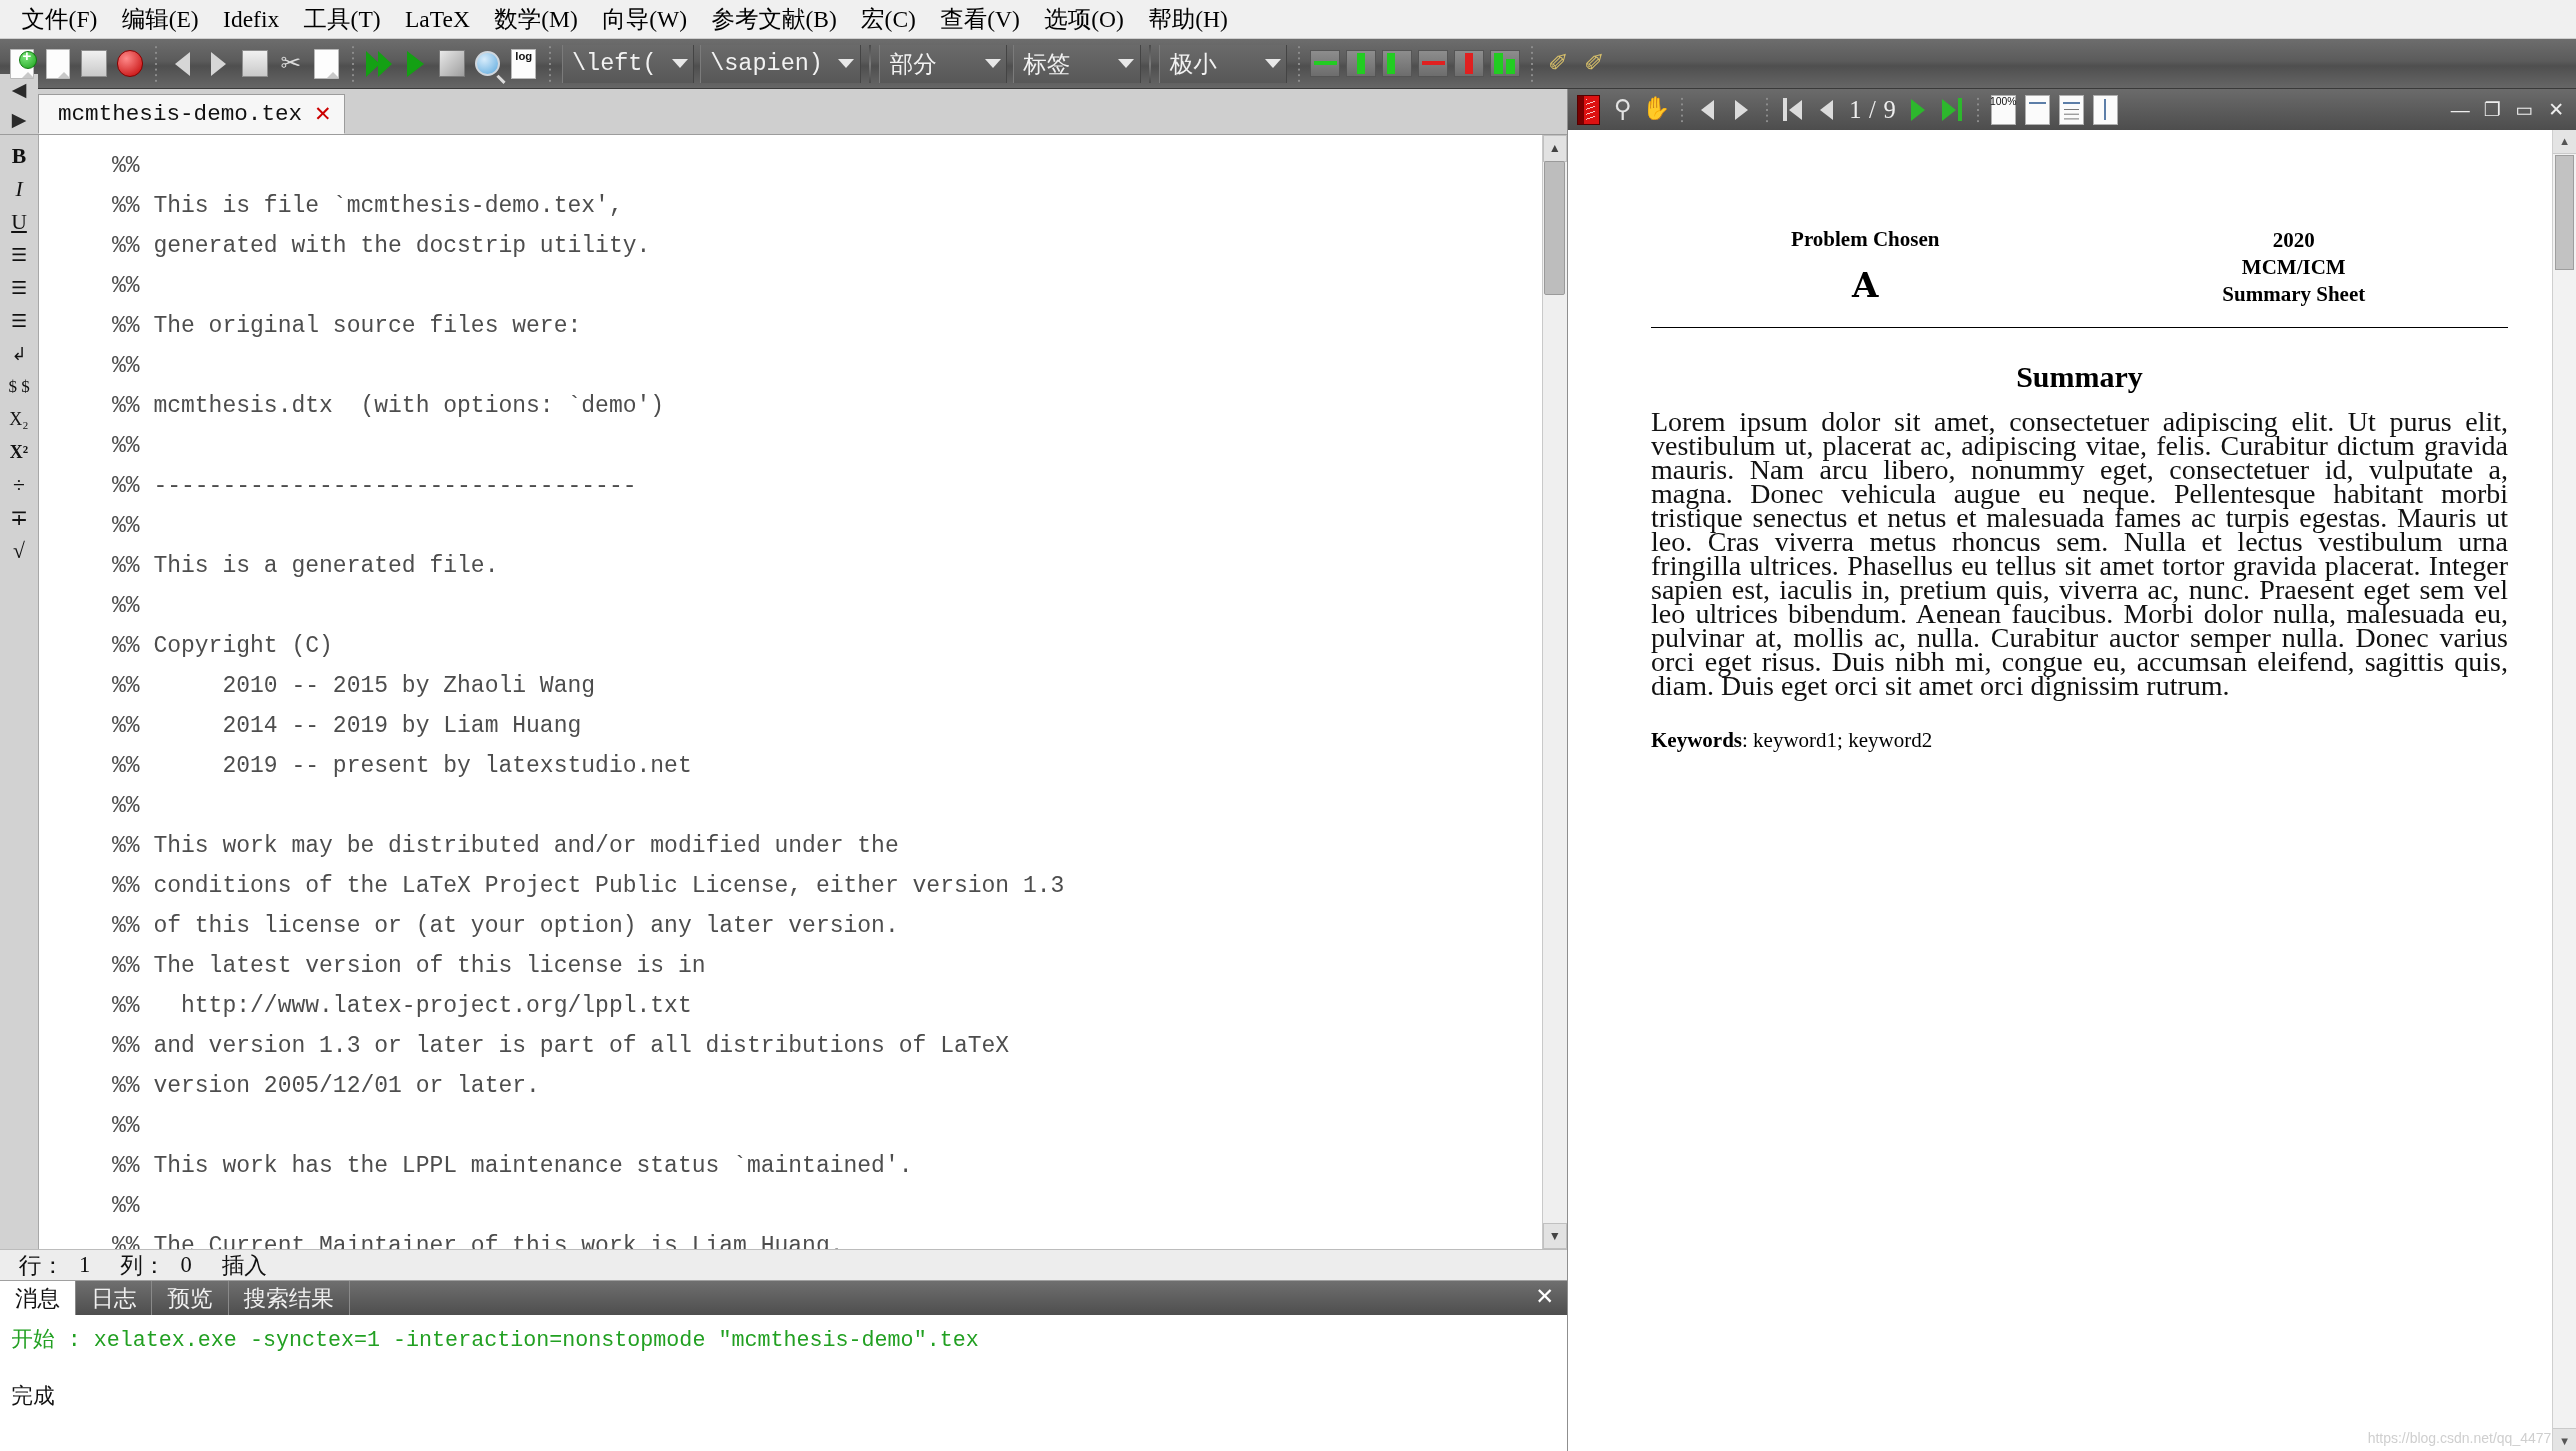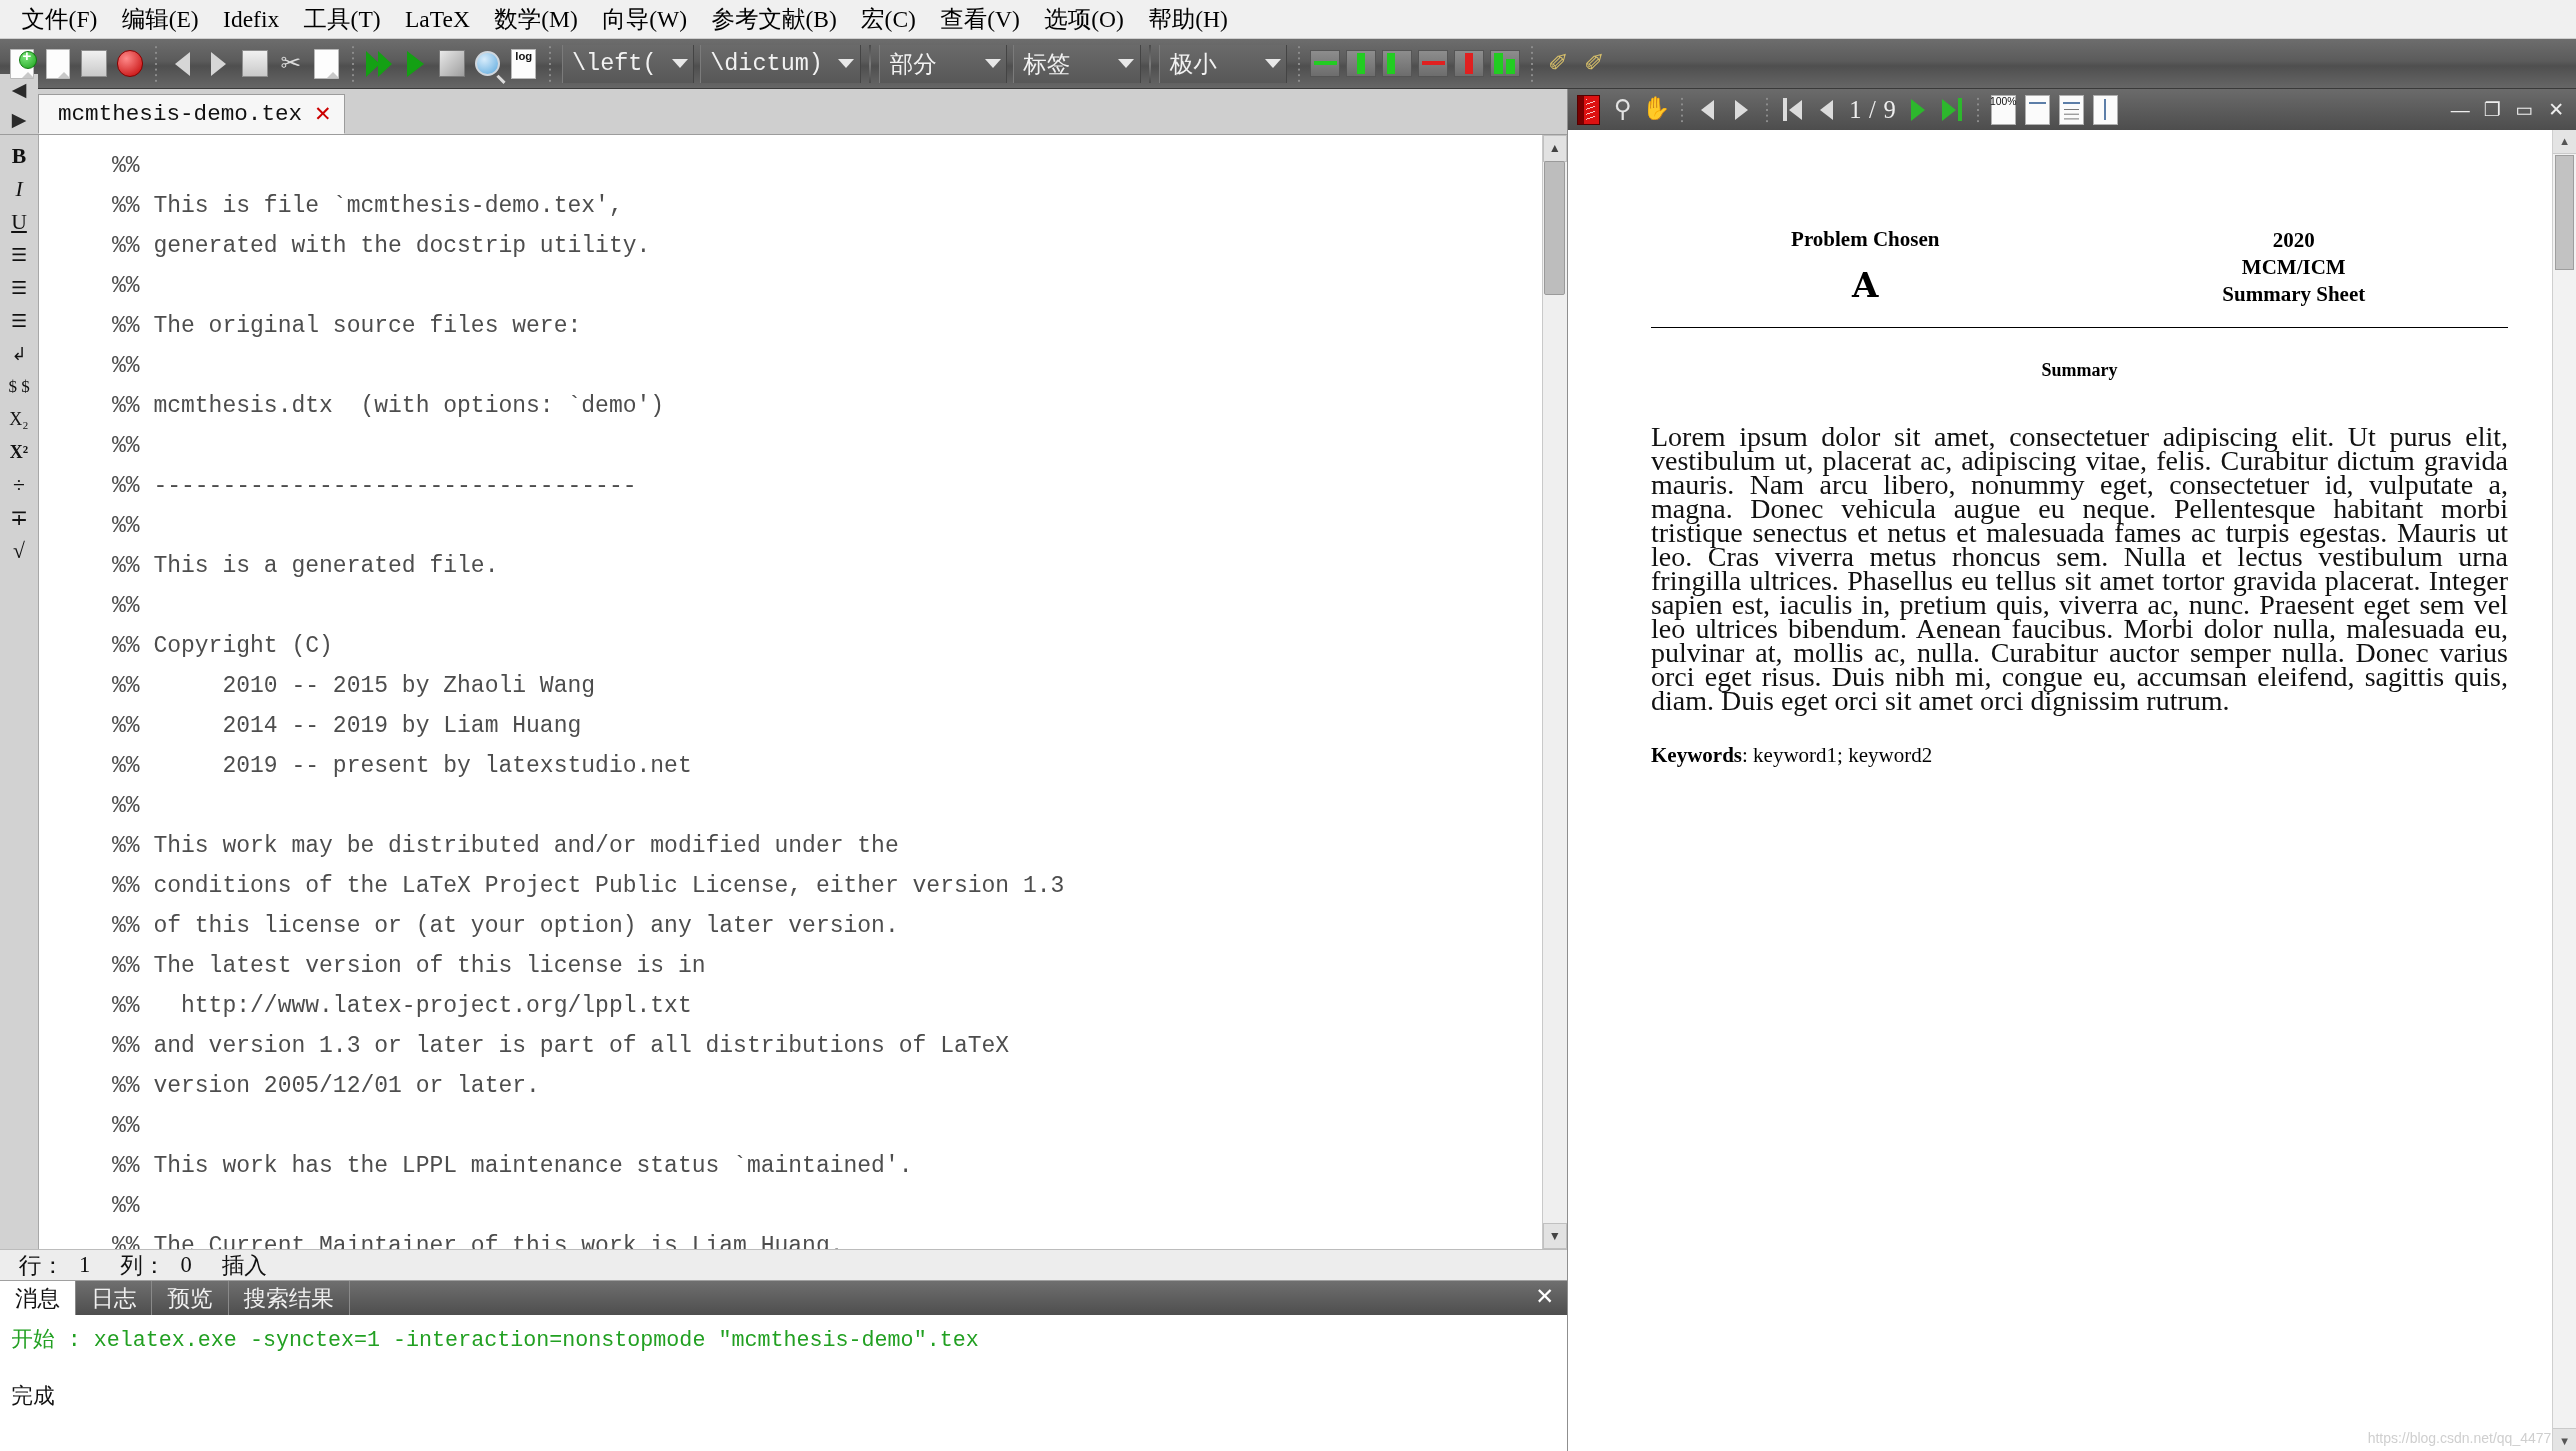--- a/index.html
+++ b/index.html
@@ -150,21 +150,21 @@
   .pdfarea{flex:1;position:relative;background:#ffffff;overflow:hidden;display:flex;justify-content:center;}
   .pdfpage{width:100%;background:#fff;padding:0;position:relative;}
   .pdf-inner{margin:53px 68px 0 83px;}
   .hdr3{display:flex;align-items:flex-start;padding-bottom:13px;}
   .hdr-col{flex:1;text-align:center;font-family:"Liberation Serif","DejaVu Serif",serif;color:#000;margin-top:44px;}
   .hdr-col .lbl{font-size:21px;font-weight:bold;}
   .hdr-col .big{font-size:34px;font-weight:bold;margin-top:13px;font-family:"DejaVu Serif",serif;}
   .hdr-col .mid{font-size:21px;font-weight:bold;line-height:27px;}
   .hrule{border:0;border-top:1.9px solid #000;margin:5.6px 0 32px 0;}
   .sumtitle{text-align:center;font-family:"Liberation Serif","DejaVu Serif",serif;
-    font-weight:bold;font-size:18px;margin-bottom:44px;}
+    font-weight:bold;font-size:30px;margin-bottom:16px;}
   .sumtext{font-family:"Liberation Serif","DejaVu Serif",serif;font-size:28px;line-height:24px;
     text-align:justify;color:#111;}
   .kw{margin-top:30px;font-family:"Liberation Serif","DejaVu Serif",serif;font-size:21px;}
   .kw b{font-weight:bold;}
   .pdf-vscroll{position:absolute;right:0;top:0;width:22.6px;height:100%;background:#f2f2f2;border-left:0.9px solid #cfcfcf;}
   .pdf-vthumb{position:absolute;top:24.5px;left:1.9px;width:17px;height:113px;background:#c2c2c2;border:0.9px solid #9e9e9e;}
   .pdf-arrow{height:22.6px;display:flex;align-items:center;justify-content:center;font-size:11.3px;color:#555;background:#e4e4e4;border-bottom:0.9px solid #cacaca;}
   .pdf-arrow.bot{position:absolute;bottom:0;left:0;right:0;border-top:0.9px solid #cacaca;border-bottom:0;}
   .watermark{position:absolute;right:13px;bottom:5.6px;font-size:14px;color:#cfcfcf;
     font-family:"Liberation Sans",sans-serif;}
@@ -240,21 +240,21 @@
           <span>log</span>
         </span>
     </div>
     <div class="tb-sep"></div>
 
     <div class="combo">
       <span class="ctxt">\left(</span>
       <span class="caret"></span>
     </div>
     <div class="combo">
-      <span class="ctxt">\dictum)</span>
+      <span class="ctxt">\sapien)</span>
       <span class="caret"></span>
     </div>
     <div class="tb-vsep"></div>
     <div class="combo cjk">
       <span class="ctxt">部分</span>
       <span class="caret"></span>
     </div>
     <div class="combo cjk">
       <span class="ctxt">标签</span>
       <span class="caret"></span>

